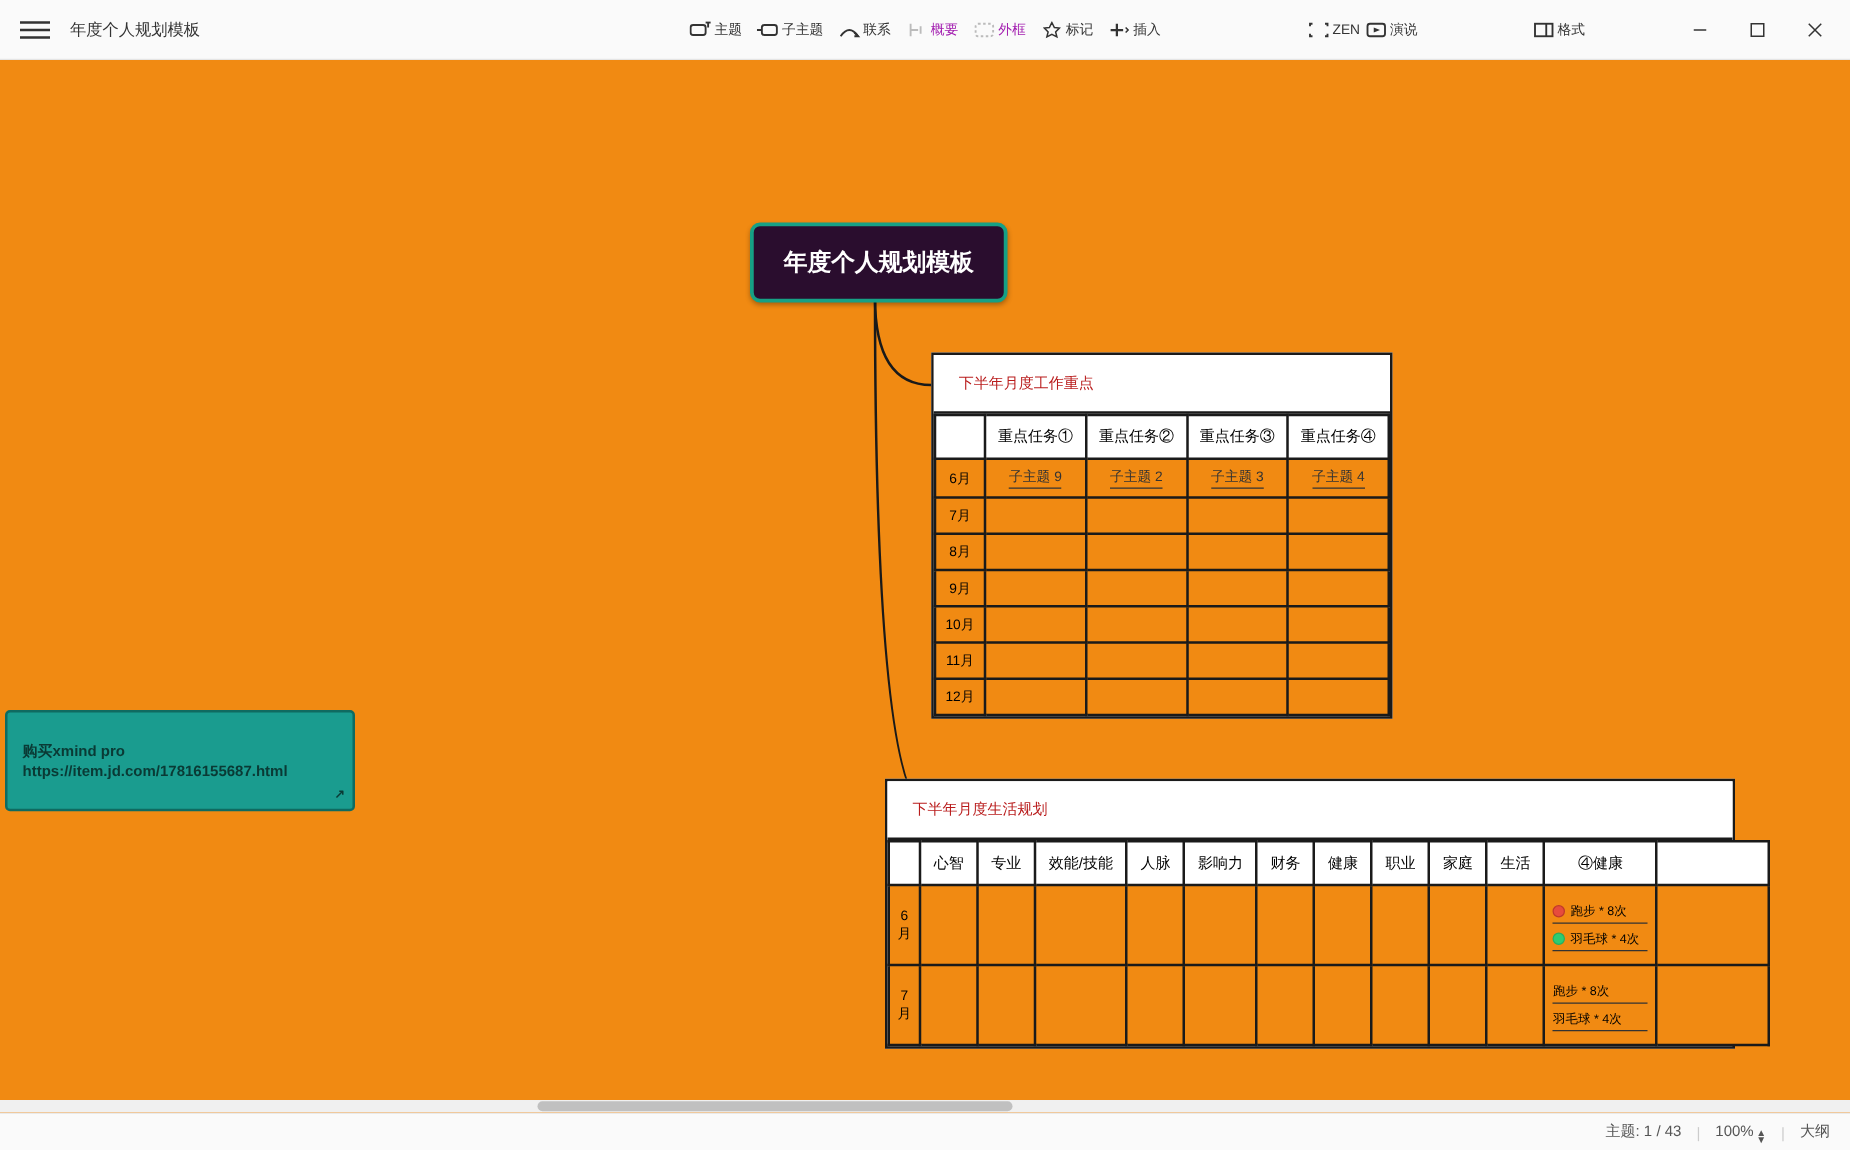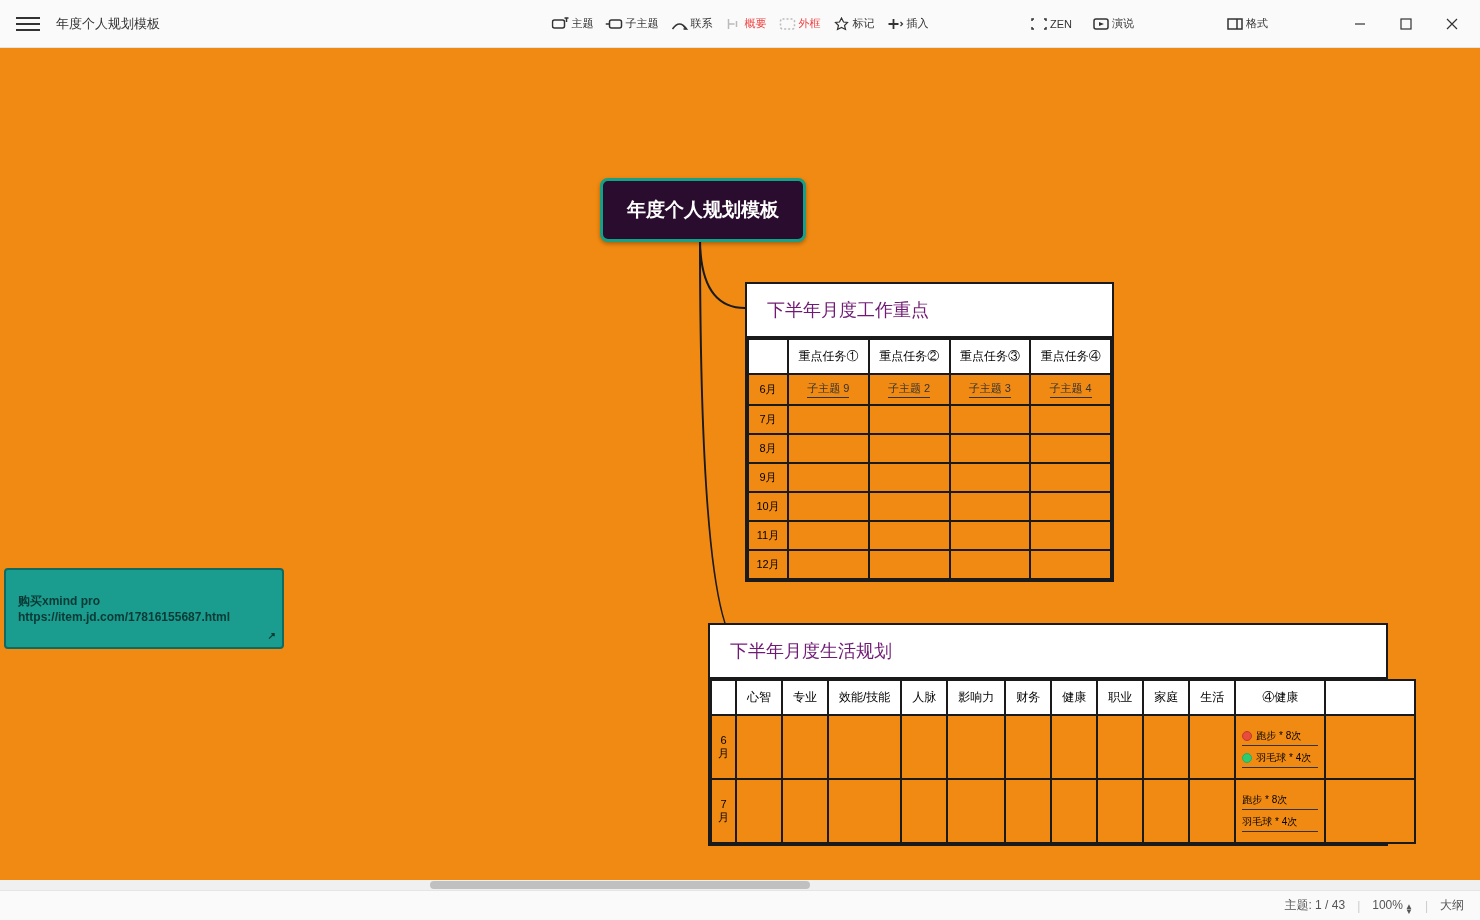--- a/index.html
+++ b/index.html
@@ -5,43 +5,43 @@
 * { margin: 0; padding: 0; box-sizing: border-box; }
 body { font-family: "Microsoft YaHei", sans-serif; background: #f5f5f5; width: 1480px; height: 920px; overflow: hidden; display: flex; flex-direction: column; }
 
 
 .titlebar { height: 48px; background: #fafafa; border-bottom: 1px solid #e5e5e5; display: flex; align-items: center; padding: 0 8px; }
 .hamburger { width: 24px; height: 24px; display: flex; flex-direction: column; justify-content: center; gap: 4px; margin: 0 16px 0 8px; cursor: pointer; }
 .hamburger span { height: 2px; background: #333; }
 .doc-title { font-size: 13px; color: #333; font-weight: 500; }
 .toolbar-center { position: absolute; left: 50%; transform: translateX(-50%); display: flex; gap: 12px; }
 .tb-btn { display: flex; align-items: center; gap: 2px; min-width: 40px; cursor: pointer; color: #333; }
-.tb-btn.disabled { color: #ef4444; }
+.tb-btn.disabled { color: #a21caf; }
 .tb-btn .ico { width: 18px; height: 18px; display: flex; align-items: center; justify-content: center; }
 .tb-btn .lbl { font-size: 11px; }
 .toolbar-right { margin-left: auto; display: flex; gap: 12px; align-items: center; }
 .toolbar-right-far { display: flex; gap: 6px; margin-left: 60px; }
-.toolbar-right-mid { display: flex; gap: 20px; margin-left: 80px; }
+.toolbar-right-mid { display: flex; gap: 4px; margin-left: 80px; }
 .win-btn { width: 40px; height: 30px; display: flex; align-items: center; justify-content: center; cursor: pointer; }
 
 
 .canvas-wrap { flex: 1; background: #f18a12; position: relative; overflow: hidden; }
 .canvas { position: absolute; inset: 0; }
 
 
 .central { position: absolute; left: 600px; top: 130px; background: #2a0d2e; color: #fff; border: 3px solid #16a085; border-radius: 8px; padding: 16px 24px; font-size: 19px; font-weight: bold; box-shadow: 0 2px 4px rgba(0,0,0,0.3); }
 
 
 .float-topic { position: absolute; left: 4px; top: 520px; background: #1a9c8f; border: 2px solid #0f6b61; border-radius: 4px; padding: 23px 12px; color: #0a3a35; font-size: 12px; font-weight: bold; width: 280px; }
 .float-topic .link-ico { position: absolute; right: 6px; bottom: 6px; font-size: 10px; }
 
 
 .panel { position: absolute; background: #fff; border: 2px solid #1a1a1a; }
 .panel1 { left: 745px; top: 234px; width: 369px; }
-.panel-title { padding: 14px 20px; font-size: 18px; color: #701a75; background: #fff; border-bottom: 2px solid #1a1a1a; }
+.panel-title { padding: 14px 20px; font-size: 12px; color: #b91c1c; background: #fff; border-bottom: 2px solid #1a1a1a; }
 .tbl { border-collapse: collapse; width: 100%; }
 .tbl th, .tbl td { border: 2px solid #1a1a1a; font-size: 12px; text-align: center; vertical-align: middle; }
 .tbl th { background: #fff; padding: 8px 6px; font-weight: normal; }
 .tbl td { background: #f18a12; padding: 6px; height: 29px; }
 .tbl td.month { font-size: 11px; width: 40px; }
 .subtopic { font-size: 11px; color: #333; border-bottom: 1px solid #333; padding-bottom: 1px; display: inline-block; }
 
 .panel2 { left: 708px; top: 575px; width: 680px; }
 .tbl2 th { padding: 8px 10px; white-space: nowrap; }
 .tbl2 td { height: 64px; }

